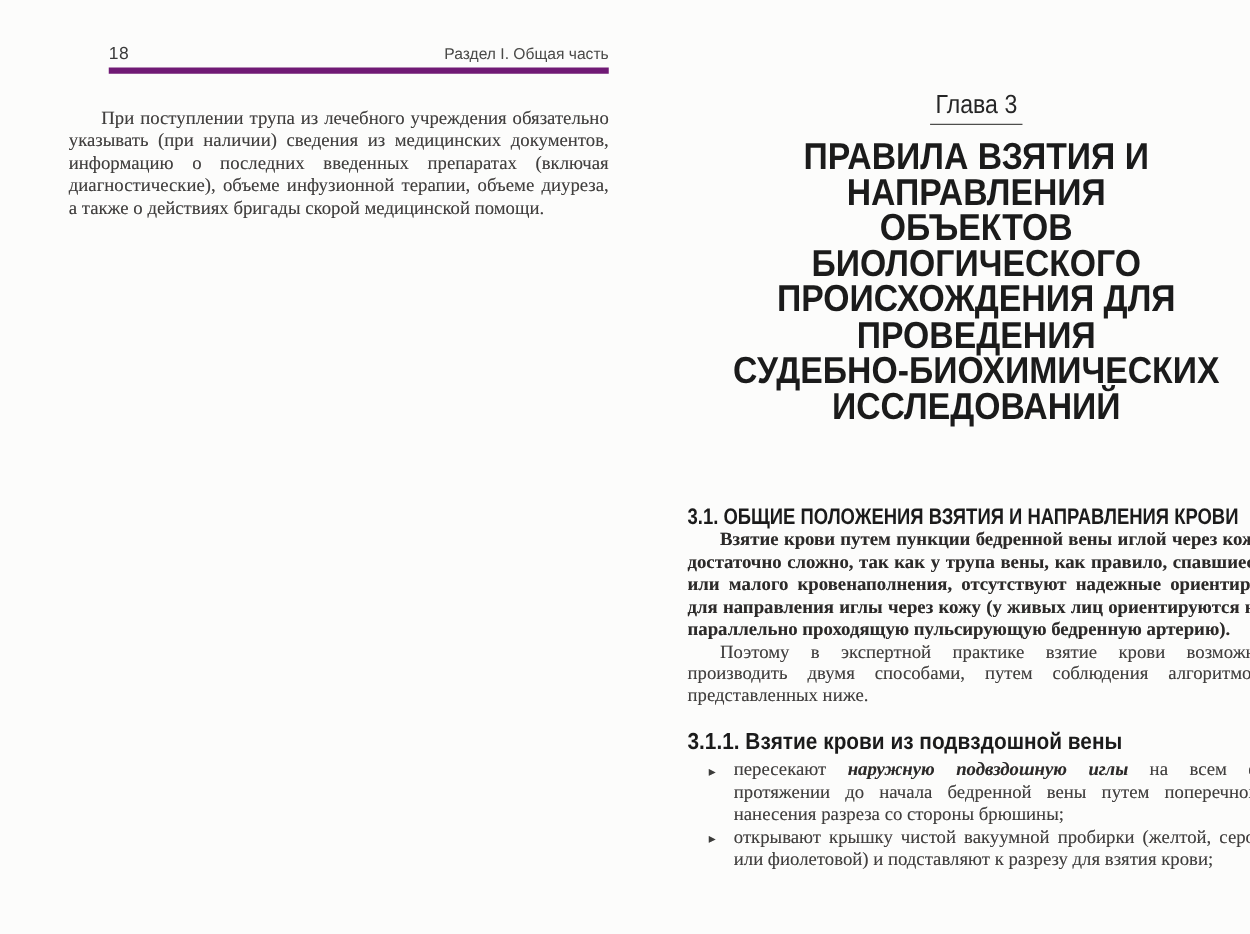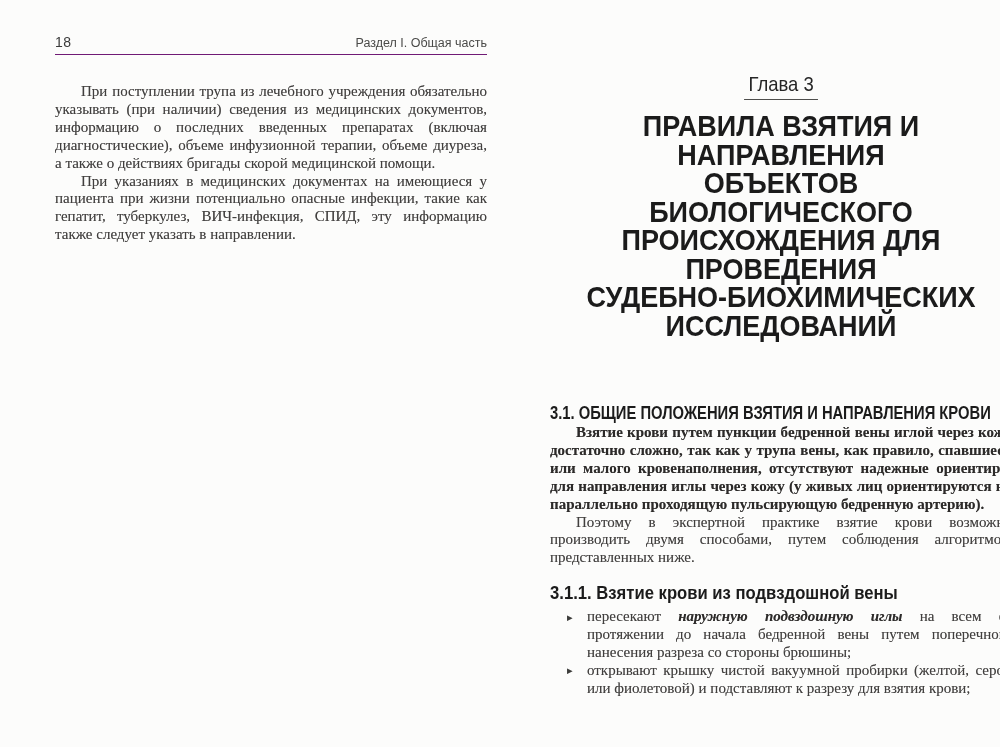--- a/index.html
+++ b/index.html
@@ -17,21 +17,22 @@
 
   
   .left-page {
     position: absolute;
     left: 55px; top: 34px; width: 432px;
   }
   .running-head {
     display: flex; justify-content: space-between; align-items: flex-end;
     font-family: "Liberation Sans", sans-serif;
     padding-bottom: 4px;
-    border-bottom: 1px solid #701a75;
+    border-bottom: 5px solid #701a75;
+    margin-left: 32px;
   }
   .page-number { font-size: 14px; color: #3a3a3a; letter-spacing: 0.5px; }
   .running-title { font-size: 12.5px; color: #4a4a48; }
   .body-par {
     margin: 0;
     font-size: 15px; line-height: 17.9px;
     text-align: justify; text-indent: 26px;
     color: #413f3e;
     text-shadow: 0 0 0.5px rgba(70,70,70,0.45);
   }
@@ -102,21 +103,20 @@
 <body>
 
 <div class="scan">
 
   <div class="left-page">
     <div class="running-head">
       <span class="page-number">18</span>
       <span class="running-title">Раздел I. Общая часть</span>
     </div>
     <p class="body-par">При поступлении трупа из лечебного учреждения обязательно указывать (при наличии) сведения из медицинских документов, информацию о последних введенных препаратах (включая диагностические), объеме инфузионной терапии, объеме диуреза, а также о действиях бригады скорой медицинской помощи.</p>
-    <p class="body-par">При указаниях в медицинских документах на имеющиеся у пациента при жизни потенциально опасные инфекции, такие как гепатит, туберкулез, ВИЧ-инфекция, СПИД, эту информацию также следует указать в направлении.</p>
   </div>
 
   <div class="right-page">
     <div class="chapter-label">
       <span>Глава 3</span>
     </div>
 
     <div class="chapter-title">
       <div class="t-line">ПРАВИЛА ВЗЯТИЯ И НАПРАВЛЕНИЯ</div>
       <div class="t-line">ОБЪЕКТОВ БИОЛОГИЧЕСКОГО</div>

